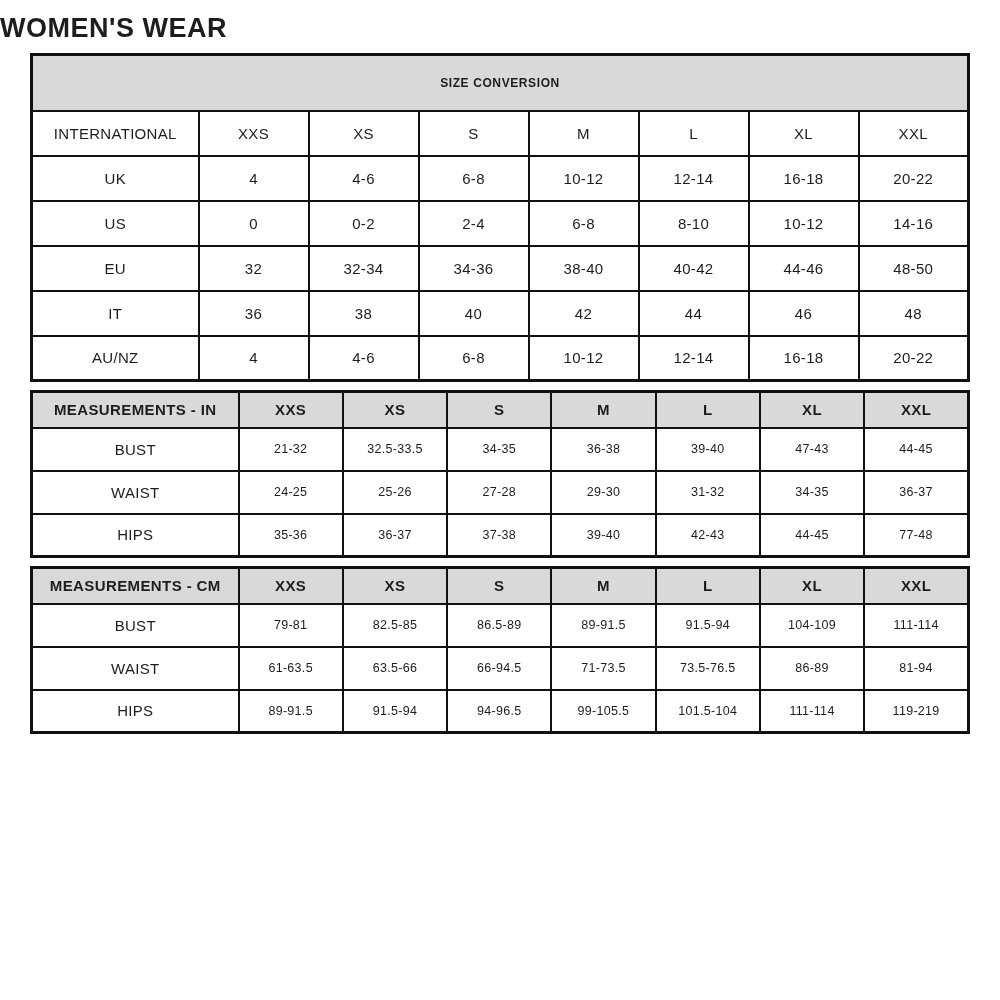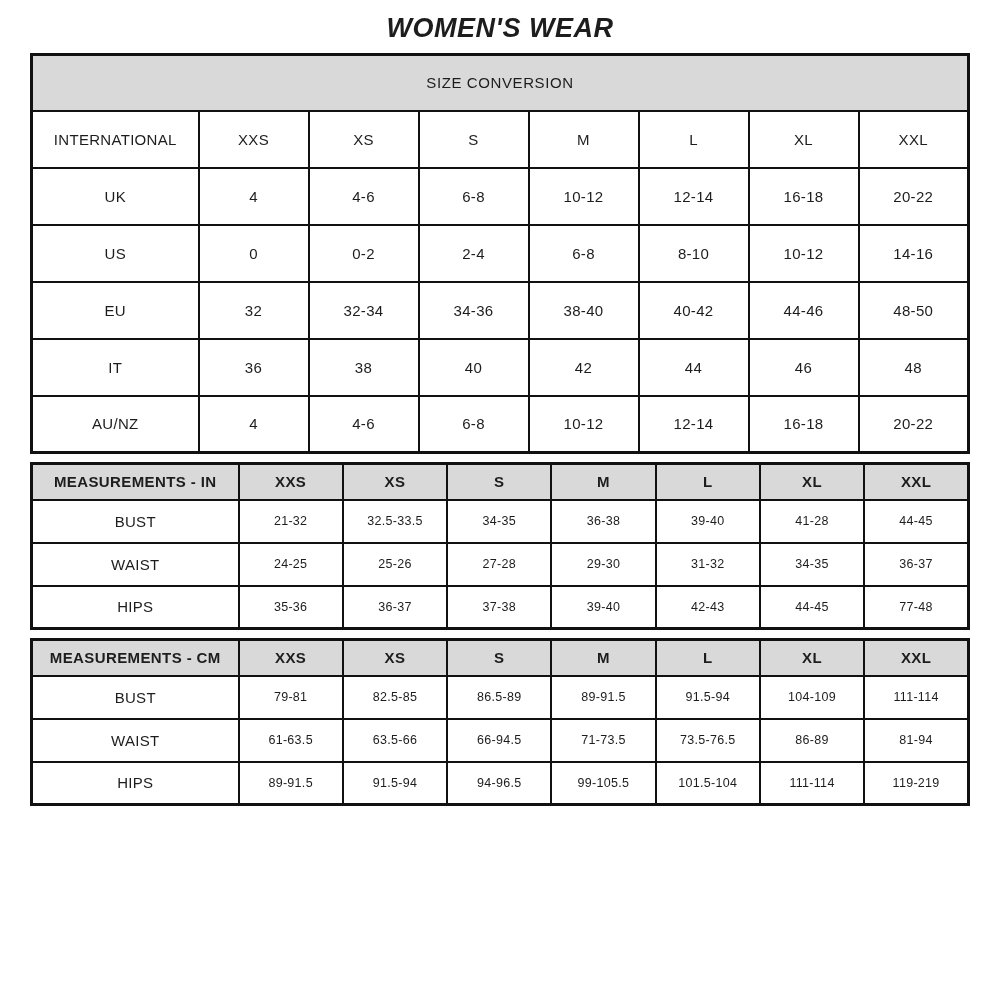--- a/index.html
+++ b/index.html
@@ -9,50 +9,49 @@
   }
   html,body{margin:0;padding:0;}
   body{
     width:1000px;height:1000px;
     background:#ffffff;
     color:var(--text);
     font-family:"Liberation Sans",sans-serif;
     overflow:hidden;
   }
   .page-title{
-    text-align:center;
+    text-align:left;
     font-size:27px;
     font-weight:bold;
     letter-spacing:0.5px;
     margin:13px 0 9px 0;
-    font-style:italic;
   }
   table.tbl{
     border-collapse:collapse;
     table-layout:fixed;
     width:940px;
     margin:0 0 8px 30px;
     border:3px solid var(--border);
   }
   table.tbl td{
     border:2px solid var(--border);
     text-align:center;
     vertical-align:middle;
     padding:0 2px;
     overflow:hidden;
   }
   
   .t1 col.c0{width:167px;}
-  .t1 tr{height:57px;}
+  .t1 tr{height:45px;}
   .t1 tr.caption-row{height:56px;}
   .t1 td{font-size:15px;letter-spacing:0.3px;}
   .t1 td.caption{
     background:var(--header-bg);
-    font-weight:normal;
-    font-size:15px;
+    font-weight:bold;
+    font-size:12px;
     letter-spacing:0.6px;
   }
   
   .tm col.c0{width:207px;}
   .tm tr.hdr-row{height:36px;}
   .tm tr.hdr-row td{
     background:var(--header-bg);
     font-weight:bold;
     font-size:15px;
     letter-spacing:0.4px;
@@ -171,21 +170,21 @@
       </tr>
   </tbody>
   <tbody data-rows="measurements_in.rows">
       <tr>
         <td class="row-label">BUST</td>
         <td class="value-cell">21-32</td>
         <td class="value-cell">32.5-33.5</td>
         <td class="value-cell">34-35</td>
         <td class="value-cell">36-38</td>
         <td class="value-cell">39-40</td>
-        <td class="value-cell">41-28</td>
+        <td class="value-cell">47-43</td>
         <td class="value-cell">44-45</td>
       </tr>
       <tr>
         <td class="row-label">WAIST</td>
         <td class="value-cell">24-25</td>
         <td class="value-cell">25-26</td>
         <td class="value-cell">27-28</td>
         <td class="value-cell">29-30</td>
         <td class="value-cell">31-32</td>
         <td class="value-cell">34-35</td>

